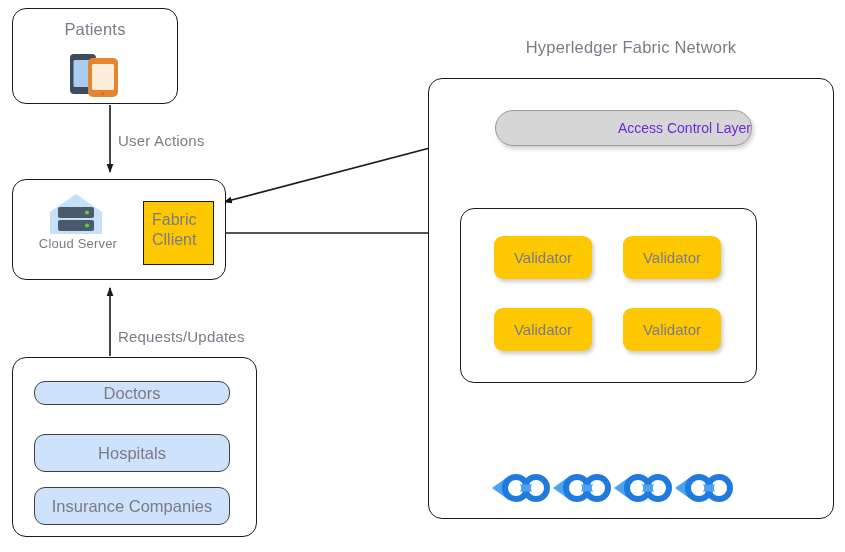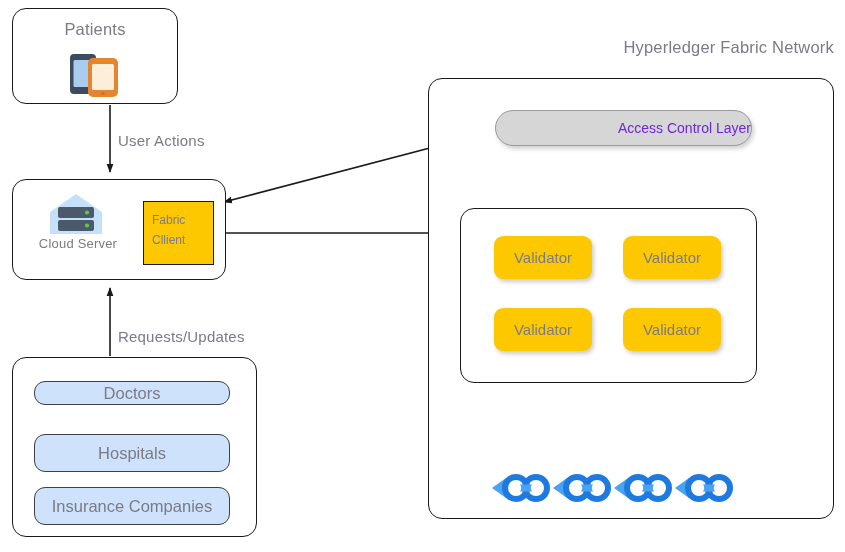--- a/index.html
+++ b/index.html
@@ -29,21 +29,21 @@
     white-space: nowrap;
     letter-spacing: .2px;
   }
   
   #patients-title {
     left: 12px; top: 20px; width: 166px;
     text-align: center; font-size: 16.5px;
   }
   #network-title {
     left: 428px; top: 38px; width: 406px;
-    text-align: right; font-size: 16.5px;
+    text-align: center; font-size: 16.5px;
   }
   #cloud-server-label {
     left: 18px; top: 236px; width: 120px;
     text-align: center; font-size: 13px;
   }
   
   .edge-label { font-size: 15px; color: #7b7b87; }
   #lbl-user-actions   { left: 118px; top: 132px; }
   #lbl-requests       { left: 118px; top: 316px; margin-top: 12px; }
   #lbl-enrollment     { left: 572px; top: 175px; }
@@ -104,21 +104,21 @@
   #validator-2 { left: 494px; top: 308px; }
   #validator-3 { left: 623px; top: 308px; }
 
   #fabric-client {
     position: absolute;
     left: 143px; top: 201px; width: 71px; height: 64px;
     box-sizing: border-box;
     background: #fdc800;
     border: 1.6px solid #1a1a1a;
     color: #7b7b87;
-    font-size: 12px;
+    font-size: 16px;
     line-height: 20px;
     padding: 8px 0 0 8px;
     box-sizing: border-box;
   }
   
   #patients-icon   { position: absolute; left: 68px;  top: 52px;  width: 54px; height: 46px; }
   #cloud-server-icon { position: absolute; left: 48px; top: 192px; width: 56px; height: 44px; }
   #blockchain-icon { position: absolute; left: 492px; top: 472px; width: 246px; height: 32px; }
 
   svg { display: block; overflow: visible; }

